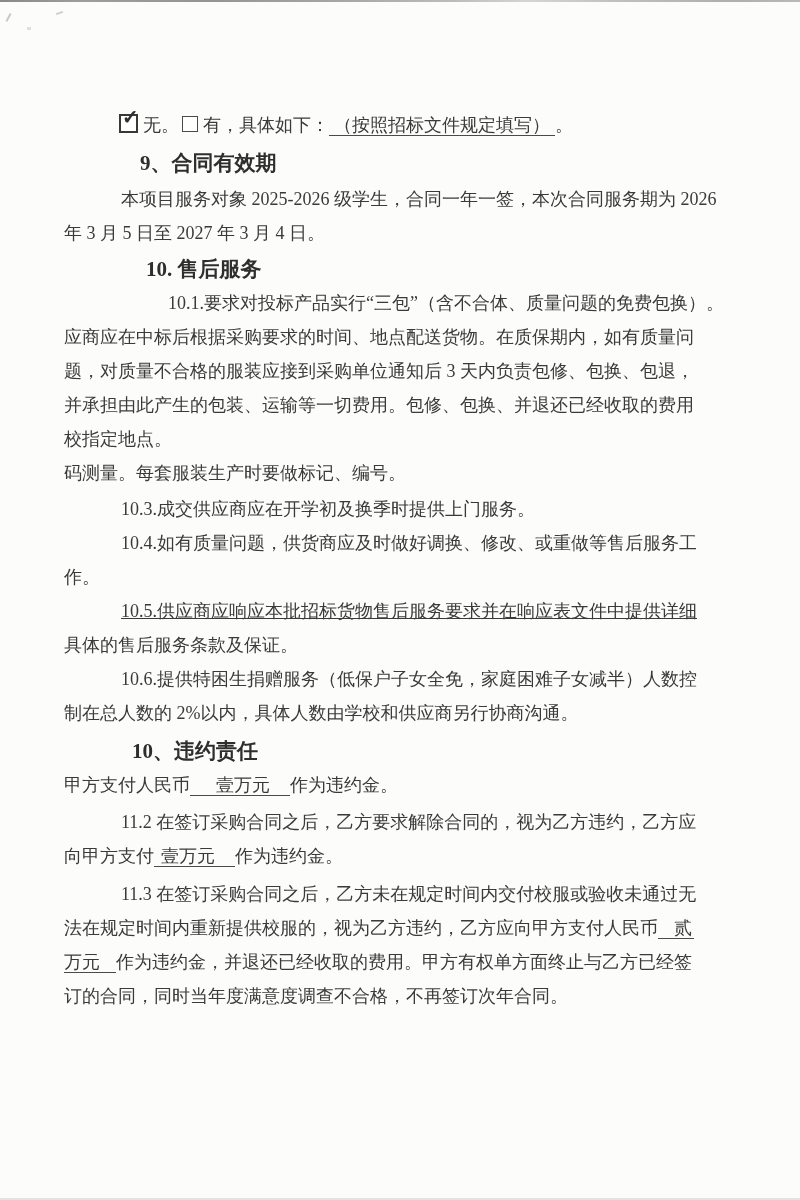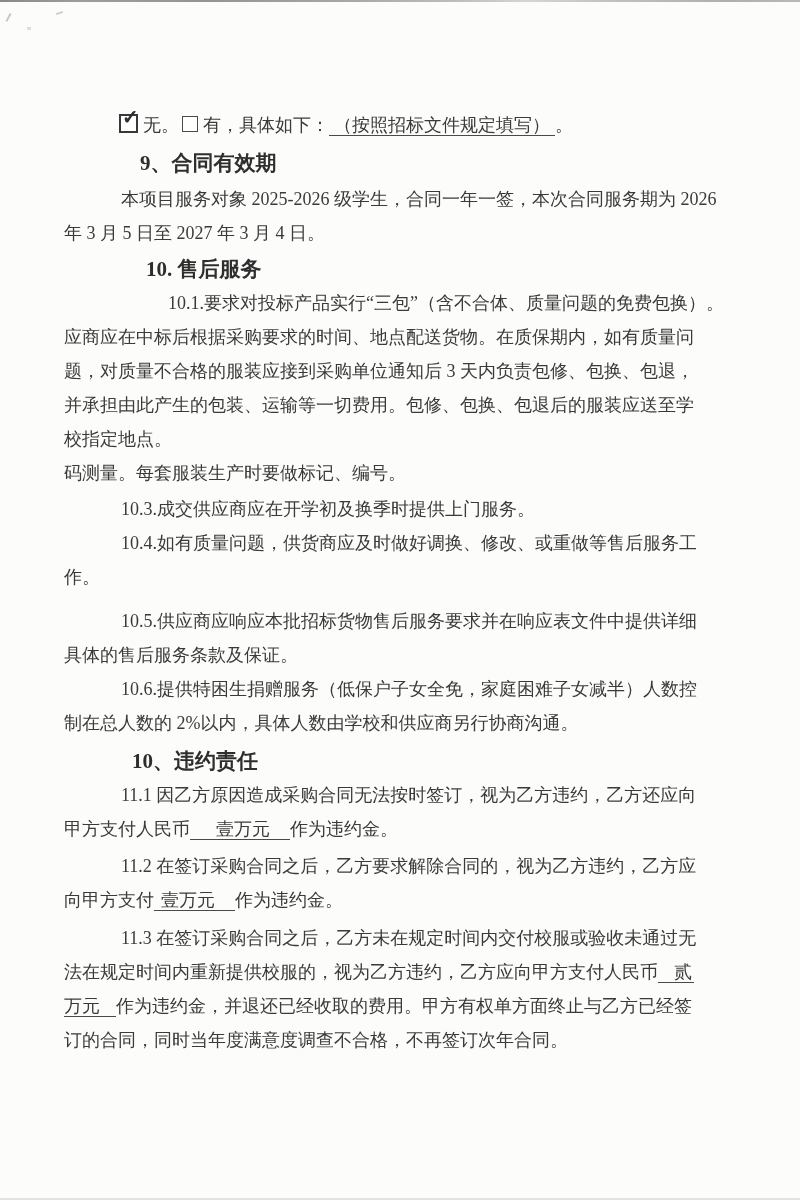--- a/index.html
+++ b/index.html
@@ -50,32 +50,31 @@
   <div class="speck-3"></div>
   <div class="content">
       <div class="line" style="padding-left: 54px;"><span class="cb cb-checked"><span class="check">✓</span></span><span>无。</span><span class="cb cb-empty"></span><span>有，具体如下：</span><span class="u" style="padding-left: 5px; padding-right: 5px;">（按照招标文件规定填写）</span><span>。</span></div>
       <div class="line bold" style="padding-left: 76px; margin-top: 4px;"><span>9、合同有效期</span></div>
       <div class="line" style="padding-left: 57px; margin-top: 2px;"><span>本项目服务对象 2025-2026 级学生，合同一年一签，本次合同服务期为 2026</span></div>
       <div class="line"><span>年 3 月 5 日至 2027 年 3 月 4 日。</span></div>
       <div class="line bold" style="padding-left: 82px; margin-top: 2px;"><span>10. 售后服务</span></div>
       <div class="line" style="padding-left: 57px; text-align: right;"><span>10.1.要求对投标产品实行“三包”（含不合体、质量问题的免费包换）。</span></div>
       <div class="line"><span>应商应在中标后根据采购要求的时间、地点配送货物。在质保期内，如有质量问</span></div>
       <div class="line"><span>题，对质量不合格的服装应接到采购单位通知后 3 天内负责包修、包换、包退，</span></div>
-      <div class="line"><span>并承担由此产生的包装、运输等一切费用。包修、包换、包退后的服装应送至学</span></div>
+      <div class="line"><span>并承担由此产生的包装、运输等一切费用。包修、包换、并退还已经收取的费用</span></div>
       <div class="line"><span>校指定地点。</span></div>
       <div class="line"><span>码测量。每套服装生产时要做标记、编号。</span></div>
       <div class="line" style="padding-left: 57px; margin-top: 2px;"><span>10.3.成交供应商应在开学初及换季时提供上门服务。</span></div>
       <div class="line" style="padding-left: 57px;"><span>10.4.如有质量问题，供货商应及时做好调换、修改、或重做等售后服务工</span></div>
       <div class="line"><span>作。</span></div>
-      <div class="line" style="padding-left: 57px; margin-top: 10px;"><span>10.5.供应商应响应本批招标货物售后服务要求并在响应表文件中提供详细</span></div>
+      <div class="line" style="padding-left: 57px; margin-top: 0; text-decoration: underline;"><span>10.5.供应商应响应本批招标货物售后服务要求并在响应表文件中提供详细</span></div>
       <div class="line"><span>具体的售后服务条款及保证。</span></div>
       <div class="line" style="padding-left: 57px;"><span>10.6.提供特困生捐赠服务（低保户子女全免，家庭困难子女减半）人数控</span></div>
       <div class="line"><span>制在总人数的 2%以内，具体人数由学校和供应商另行协商沟通。</span></div>
       <div class="line bold" style="padding-left: 68px; margin-top: 4px;"><span>10、违约责任</span></div>
-      <div class="line" style="padding-left: 57px;"><span>11.1 因乙方原因造成采购合同无法按时签订，视为乙方违约，乙方还应向</span></div>
       <div class="line"><span>甲方支付人民币</span><span class="u" style="padding-left: 26px; padding-right: 20px;">壹万元</span><span>作为违约金。</span></div>
       <div class="line" style="padding-left: 57px; margin-top: 3px;"><span>11.2 在签订采购合同之后，乙方要求解除合同的，视为乙方违约，乙方应</span></div>
       <div class="line"><span>向甲方支付</span><span class="u" style="padding-left: 7px; padding-right: 20px;">壹万元</span><span>作为违约金。</span></div>
       <div class="line" style="padding-left: 57px; margin-top: 4px;"><span>11.3 在签订采购合同之后，乙方未在规定时间内交付校服或验收未通过无</span></div>
       <div class="line"><span>法在规定时间内重新提供校服的，视为乙方违约，乙方应向甲方支付人民币</span><span class="u" style="padding-left: 16px; padding-right: 2px;">贰</span></div>
       <div class="line"><span class="u" style="padding-right: 16px;">万元</span><span>作为违约金，并退还已经收取的费用。甲方有权单方面终止与乙方已经签</span></div>
       <div class="line"><span>订的合同，同时当年度满意度调查不合格，不再签订次年合同。</span></div>
     </div>
   <div class="bottom-edge"></div>
 </div>

